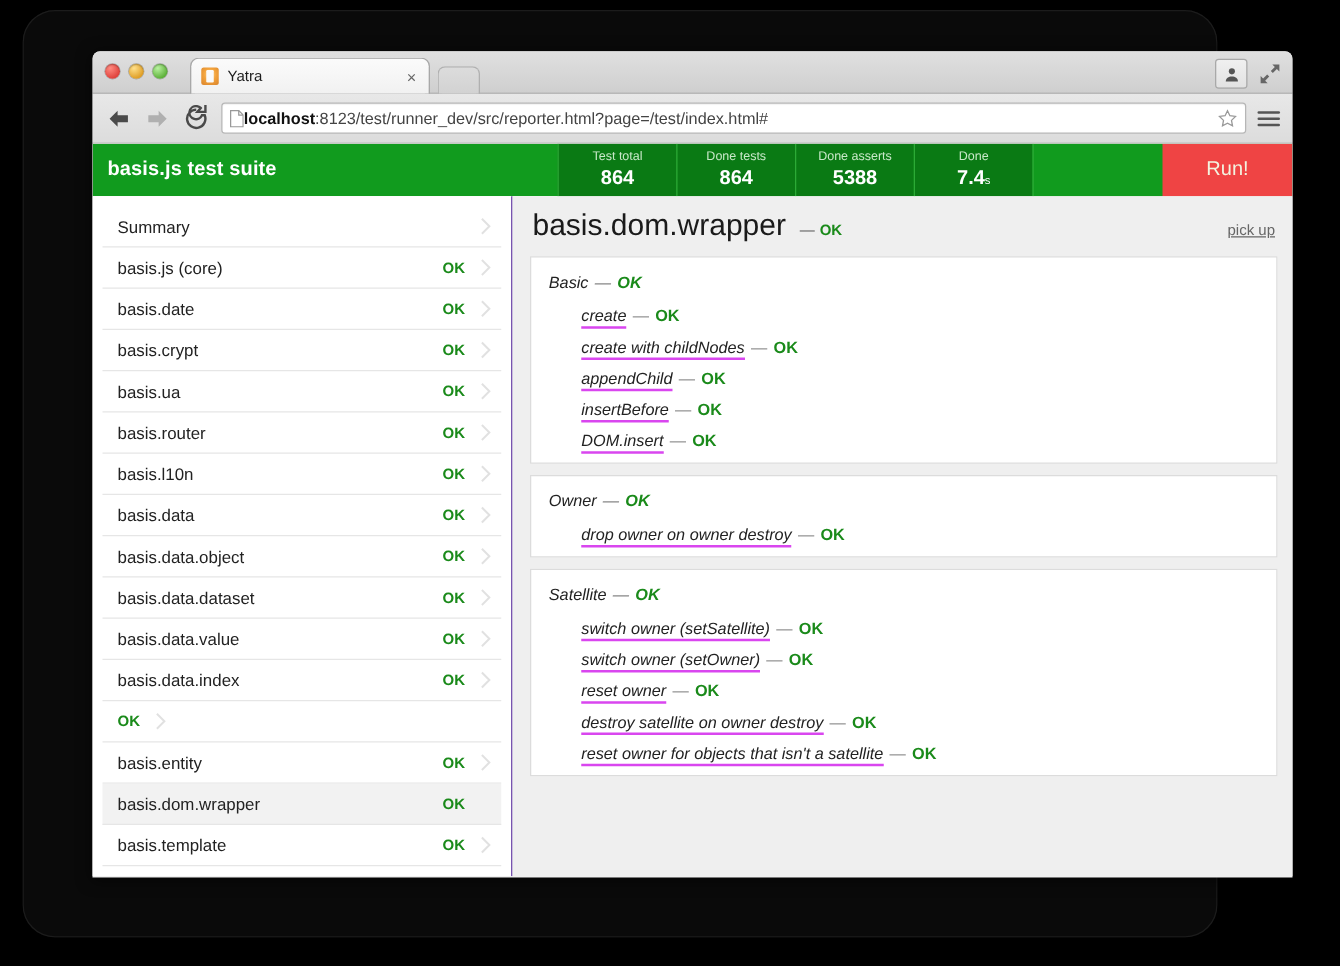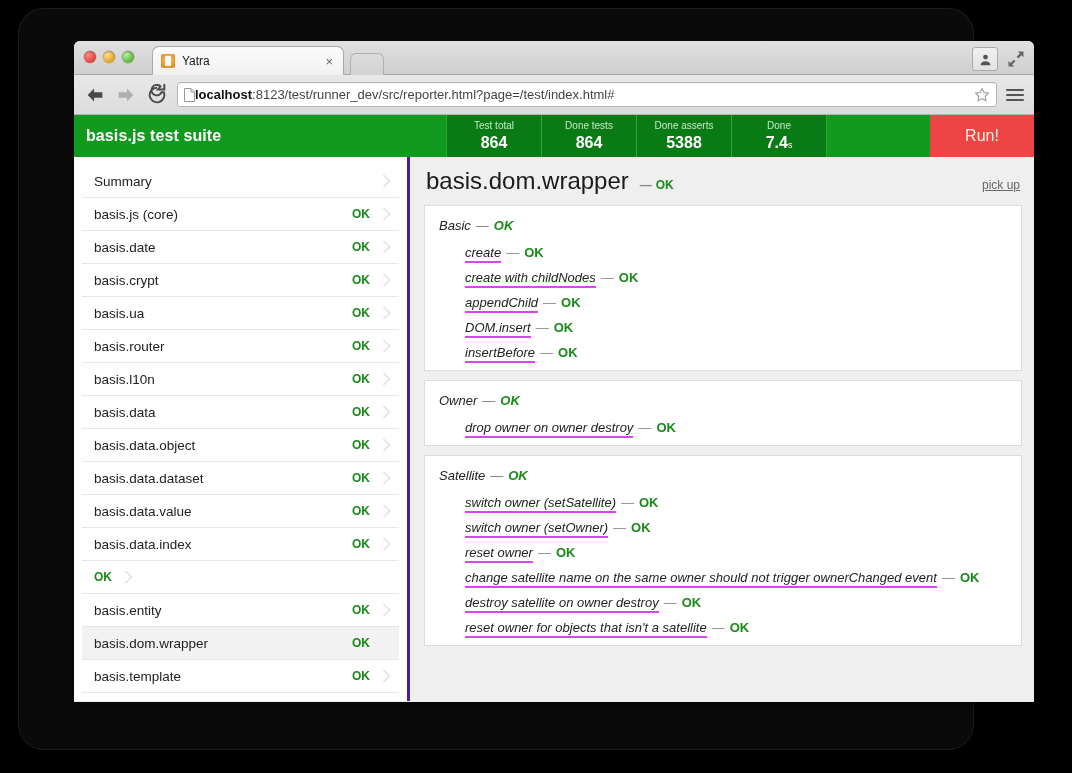--- a/index.html
+++ b/index.html
@@ -170,21 +170,21 @@
     font-size: 16px; font-weight: 400;
     cursor: pointer;
   }
 
   
   .body-split { display: flex; height: 544px; background: #fff; }
 
   
   .sidebar {
     width: 336px; flex: none;
-    border-right: 3px solid #4c1d95;
+    border-right: 1px solid #4c1d95;
     background: #fff;
     padding: 8px;
     overflow: hidden;
   }
   .side-item {
     height: 33px;
     display: flex; align-items: center;
     border-bottom: 1px solid #e6e6e6;
     padding: 0 0 0 12px;
     font-size: 13.5px; color: #222;
@@ -458,33 +458,32 @@
             <span class="main-title-ok"><span class="dash">—</span><span>OK</span></span>
             <span class="pickup">pick up</span>
           </div>
 
           <div id="panels">
               <div class="panel">
                 <div class="suite-name"><span>Basic</span><span class="em">—</span><span class="ok">OK</span></div>
                 <div class="case"><span class="tname">create</span><span class="em">—</span><span class="ok">OK</span></div>
                 <div class="case"><span class="tname">create with childNodes</span><span class="em">—</span><span class="ok">OK</span></div>
                 <div class="case"><span class="tname">appendChild</span><span class="em">—</span><span class="ok">OK</span></div>
+                <div class="case"><span class="tname">insertBefore</span><span class="em">—</span><span class="ok">OK</span></div>
                 <div class="case"><span class="tname">DOM.insert</span><span class="em">—</span><span class="ok">OK</span></div>
-                <div class="case"><span class="tname">insertBefore</span><span class="em">—</span><span class="ok">OK</span></div>
               </div>
               <div class="panel">
                 <div class="suite-name"><span>Owner</span><span class="em">—</span><span class="ok">OK</span></div>
                 <div class="case"><span class="tname">drop owner on owner destroy</span><span class="em">—</span><span class="ok">OK</span></div>
               </div>
               <div class="panel">
                 <div class="suite-name"><span>Satellite</span><span class="em">—</span><span class="ok">OK</span></div>
                 <div class="case"><span class="tname">switch owner (setSatellite)</span><span class="em">—</span><span class="ok">OK</span></div>
                 <div class="case"><span class="tname">switch owner (setOwner)</span><span class="em">—</span><span class="ok">OK</span></div>
                 <div class="case"><span class="tname">reset owner</span><span class="em">—</span><span class="ok">OK</span></div>
-                <div class="case"><span class="tname">change satellite name on the same owner should not trigger ownerChanged event</span><span class="em">—</span><span class="ok">OK</span></div>
                 <div class="case"><span class="tname">destroy satellite on owner destroy</span><span class="em">—</span><span class="ok">OK</span></div>
                 <div class="case"><span class="tname">reset owner for objects that isn't a satellite</span><span class="em">—</span><span class="ok">OK</span></div>
               </div>
             </div>
         </div>
       </div>
 
     </div>
   </div>
 </div>

